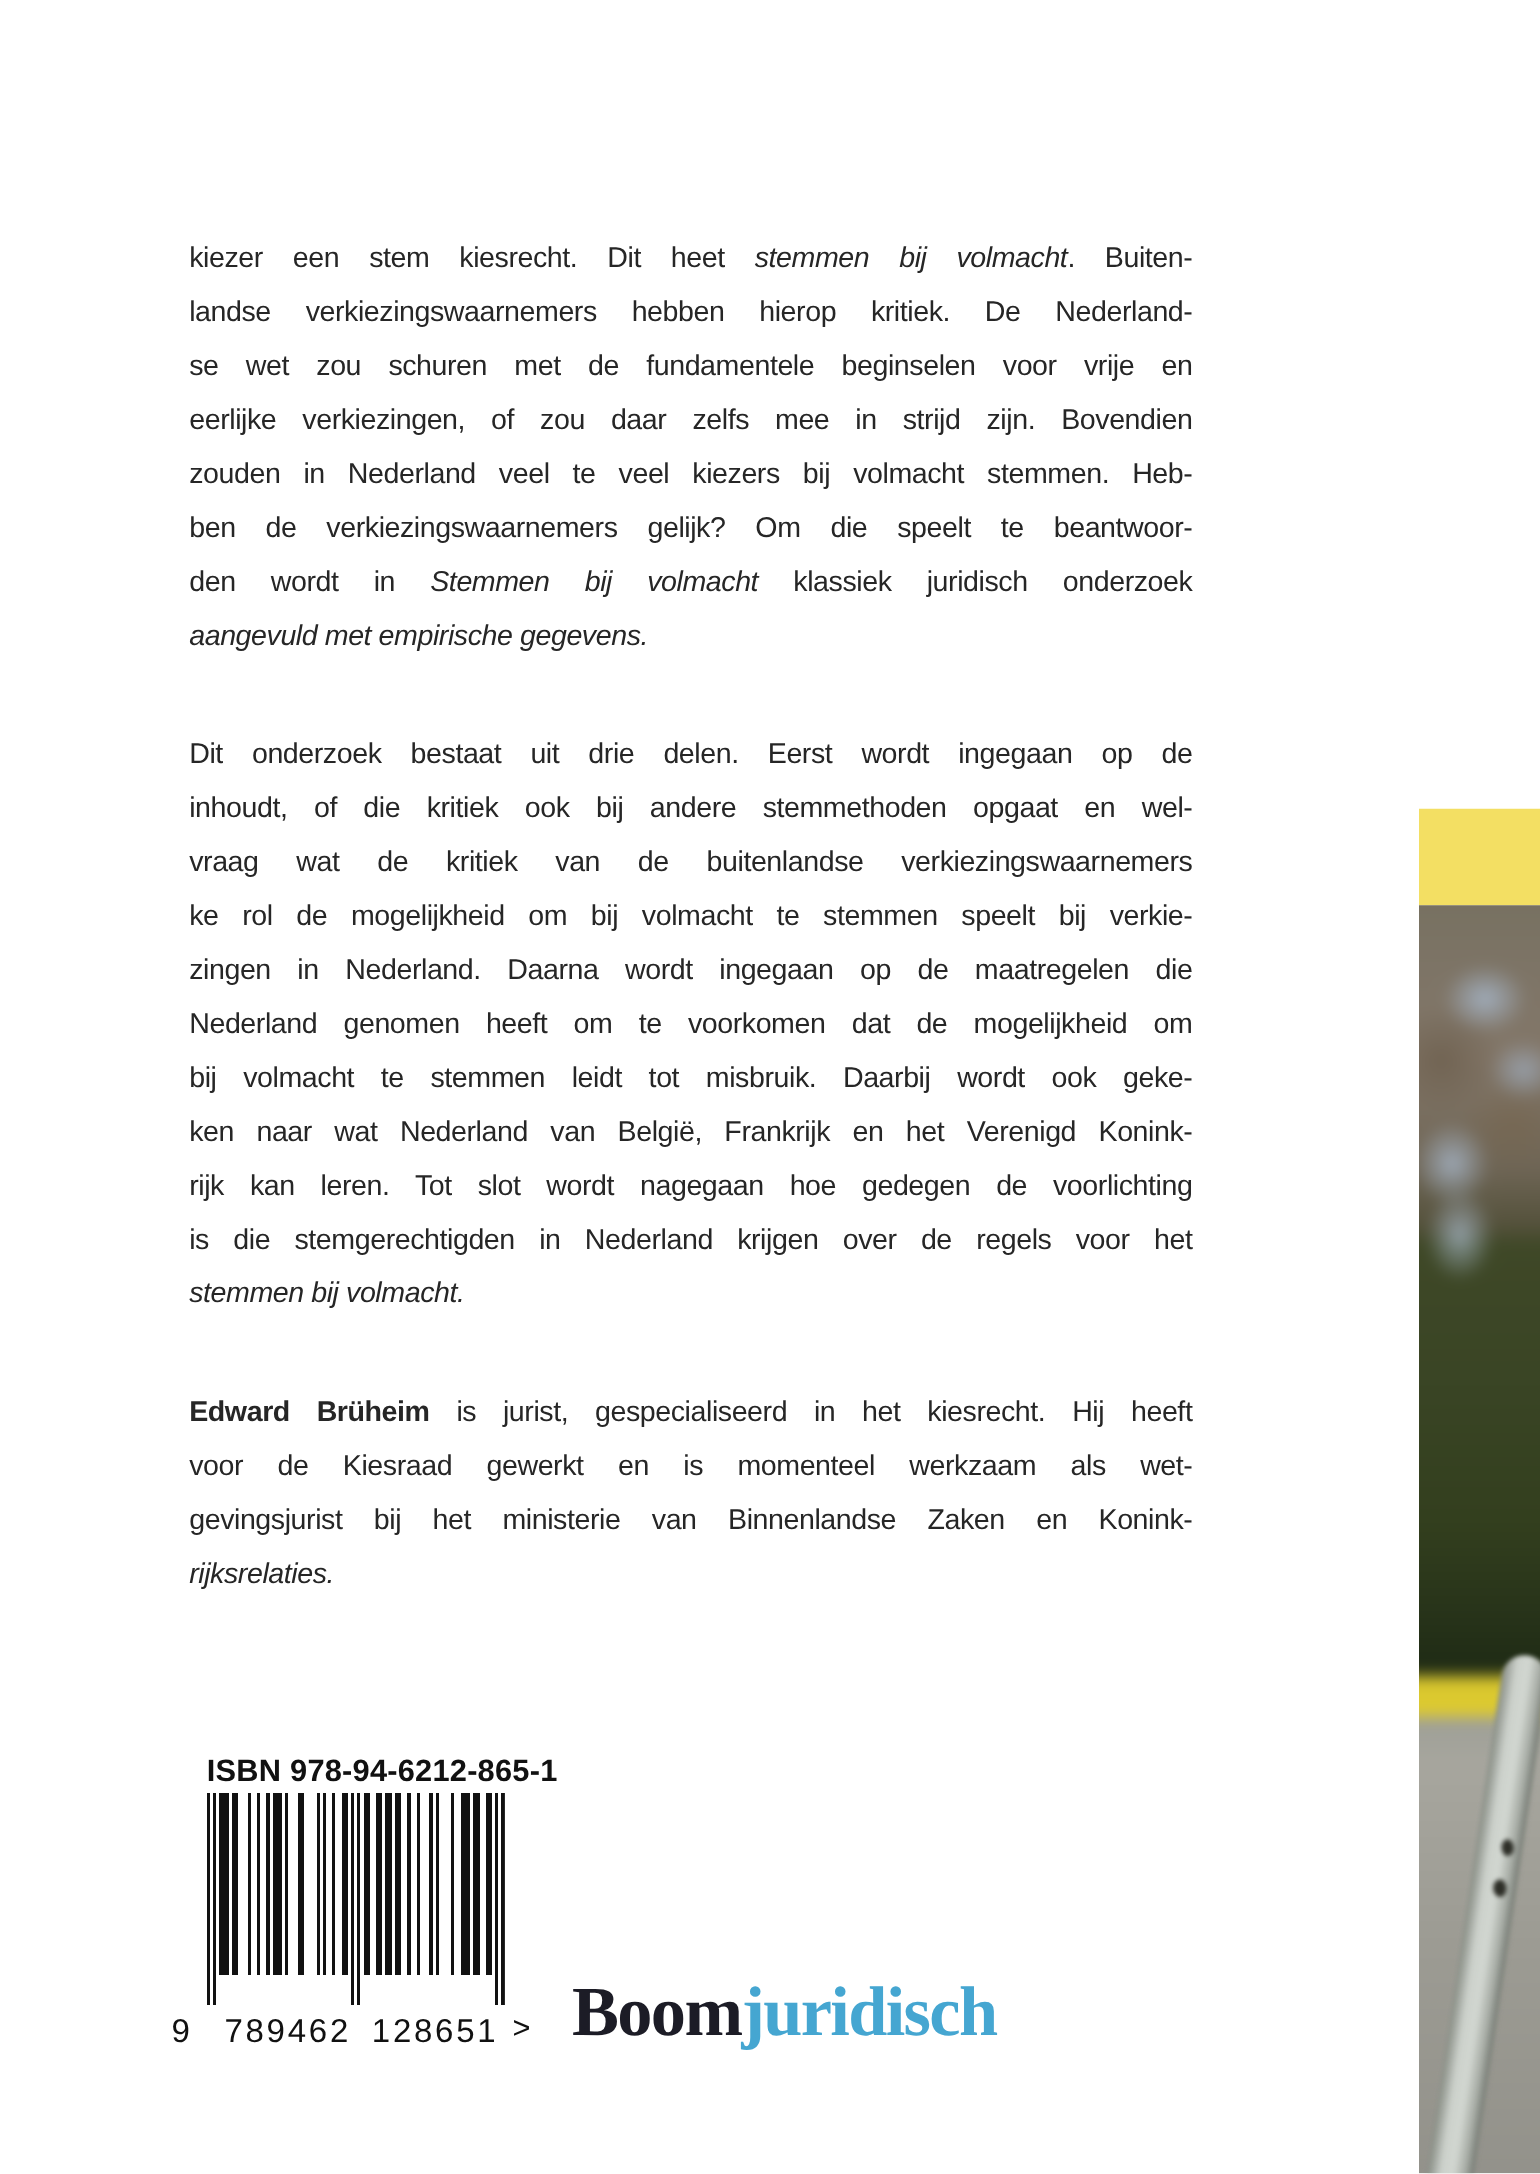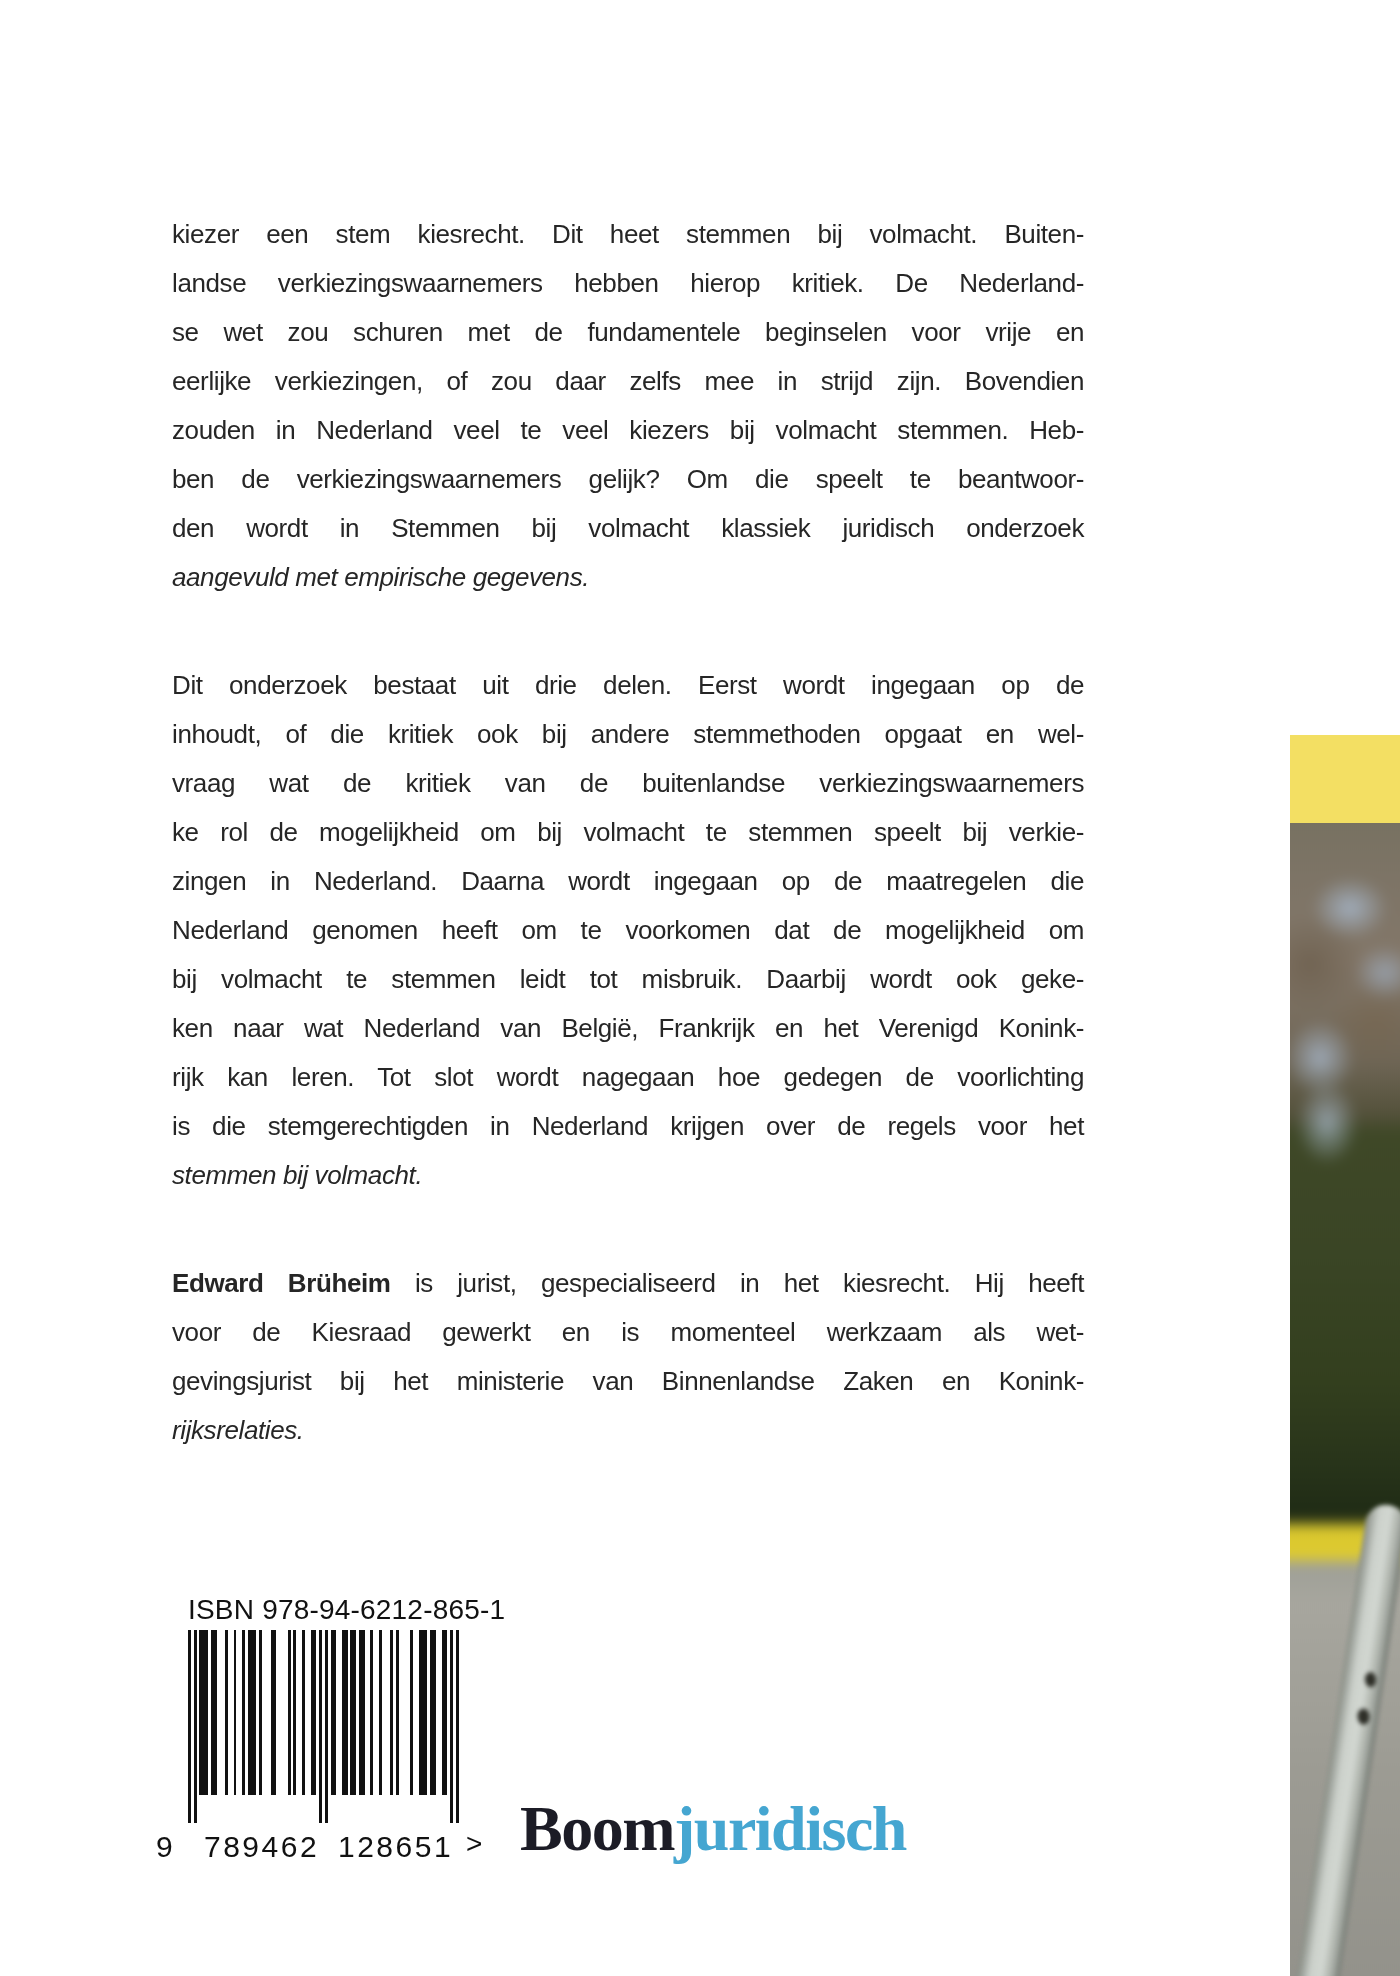--- a/index.html
+++ b/index.html
@@ -9,26 +9,26 @@
   }
 
   
   .body-text{
     position:absolute;left:172px;top:210px;width:912px;
     font-size:26px;letter-spacing:-0.4px;line-height:49px;color:#262626;
   }
   .para + .para{margin-top:59px;}
   .line{text-align:justify;text-align-last:justify;}
   .line.last{text-align-last:left;font-style:italic;}
-  .it{margin-top:21px;}
+  .it{font-style:italic;margin-top:21px;}
   .bd{font-weight:bold;}
 
   
   .isbn-block{position:absolute;left:188px;top:1596px;width:340px;}
-  .isbn-label{font-size:28px;color:#111;letter-spacing:0.2px;line-height:28px;}
+  .isbn-label{font-size:28px;color:#111;letter-spacing:0.2px;line-height:28px;font-weight:bold;}
   .barcode-wrap{position:relative;margin-top:6px;width:271px;height:250px;}
   .barcode-wrap svg{display:block;}
   .bc-digit{position:absolute;top:200px;font-size:30px;color:#111;}
   .bc-first{left:-32px;}
   .bc-g1{left:16px;letter-spacing:2.5px;}
   .bc-g2{left:150px;letter-spacing:2.5px;}
   .bc-gt{left:278px;top:198px;font-size:28px;}
 
   
   .logo{

